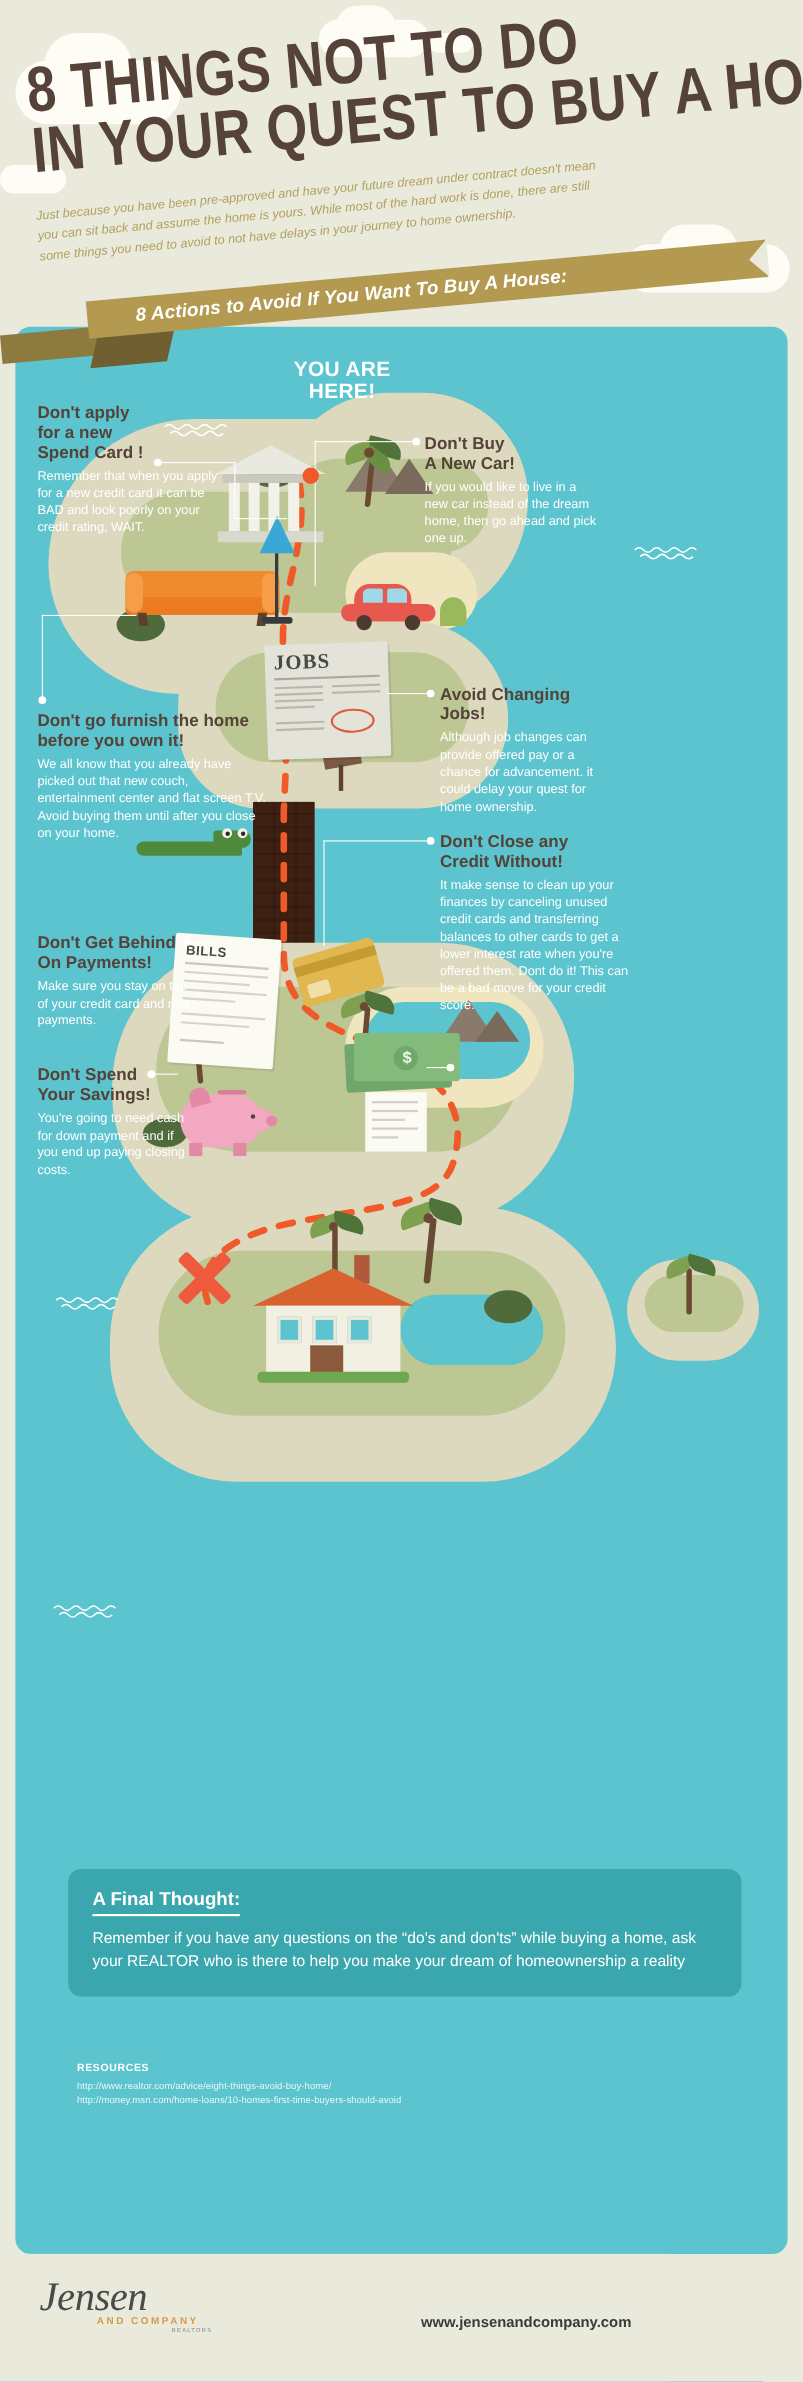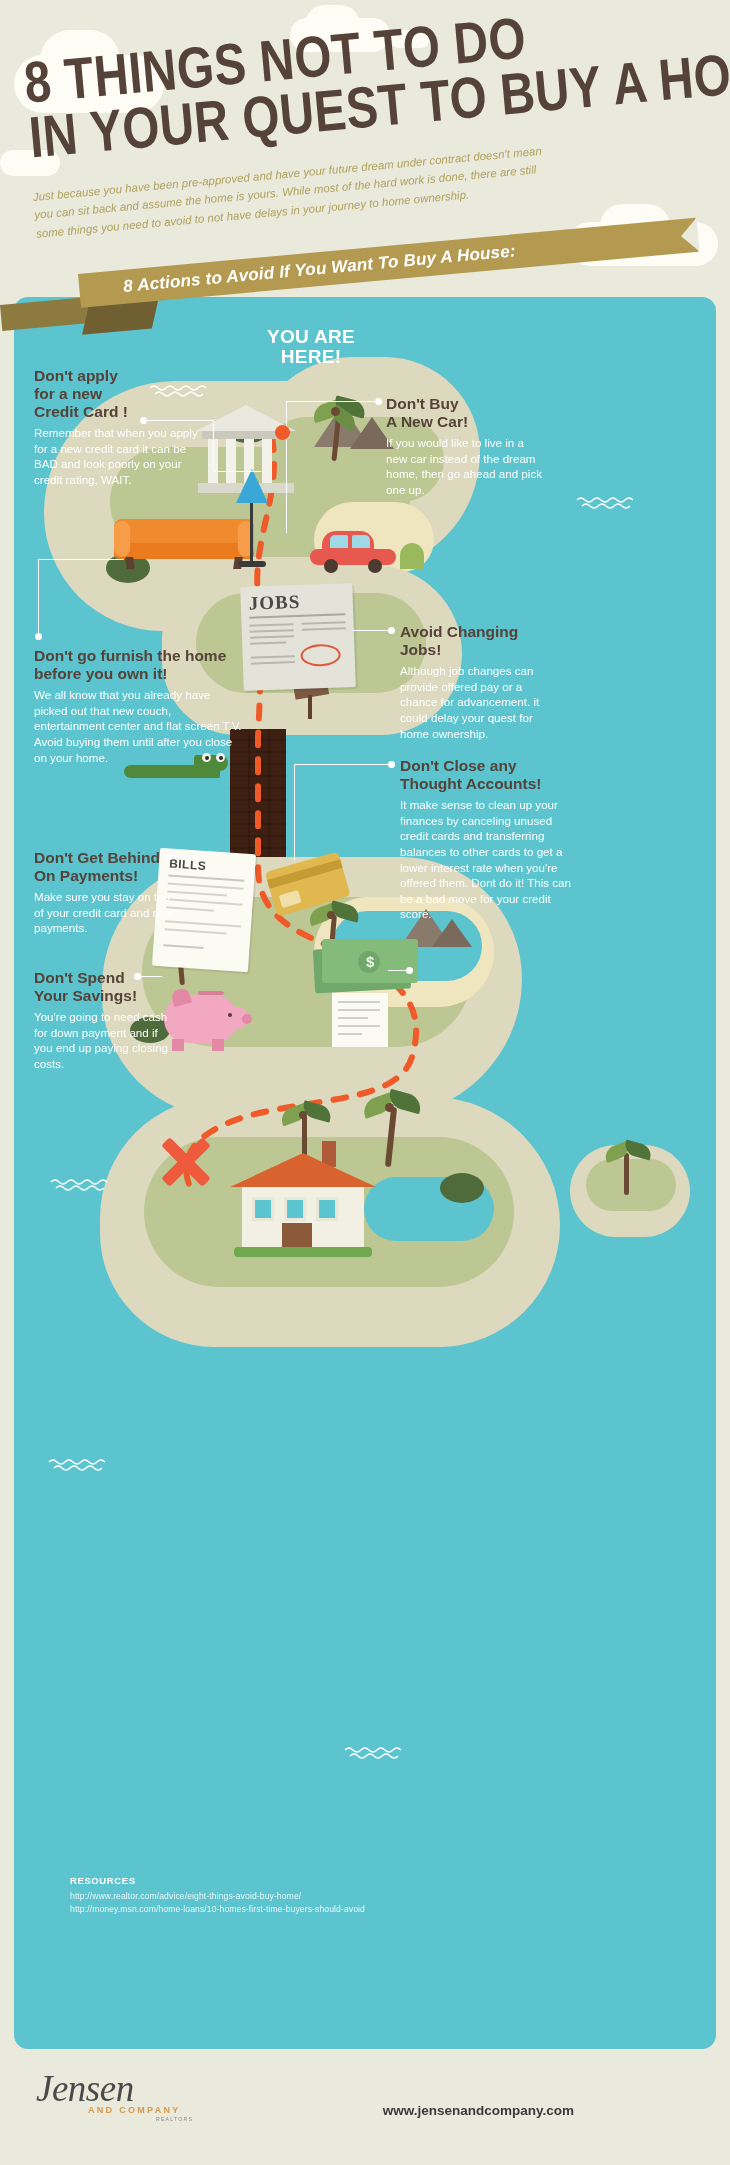--- a/index.html
+++ b/index.html
@@ -455,21 +455,21 @@
     <div style="position:absolute;left:82px;top:62px;width:22px;height:24px;background:#5bc4cf;border:3px solid #e9e7d8;"></div>
     <div style="position:absolute;left:48px;top:88px;width:30px;height:26px;background:#8a5a3a;"></div>
     <div style="position:absolute;left:0;top:112px;width:138px;height:10px;background:#6fa84f;border-radius:4px;"></div>
   </div>
   <div class="bush" style="left:426px;top:876px;width:44px;height:30px;background:#4f6b3c;"></div>
 
   <div class="callout left" style="left:20px; top:70px; width:172px;">
     <h3>
       <span>Don't apply</span><br>
       <span>for a new</span><br>
-      <span>Credit Card !</span>
+      <span>Spend Card !</span>
     </h3>
     <p>Remember that when you apply for a new credit card it can be BAD and look poorly on your credit rating, WAIT.</p>
   </div>
   <div class="dot" style="left:126px; top:120px;"></div>
   <div class="leader" style="left:132px; top:123px; width:68px; border-top:1.5px solid #fff;"></div>
   <div class="leader" style="left:199px; top:123px; height:52px; border-left:1.5px solid #fff;"></div>
   <div class="leader" style="left:199px; top:174px; width:48px; border-top:1.5px solid #fff;"></div>
 
   <div class="callout right" style="left:372px; top:98px; width:156px;">
     <h3>
@@ -499,21 +499,21 @@
       <span>Jobs!</span>
     </h3>
     <p>Although job changes can provide offered pay or a chance for advancement. it could delay your quest for home ownership.</p>
   </div>
   <div class="dot" style="left:374px; top:330px;"></div>
   <div class="leader" style="left:338px; top:333px; width:38px; border-top:1.5px solid #fff;"></div>
 
   <div class="callout right" style="left:386px; top:460px; width:172px;">
     <h3>
       <span>Don't Close any</span><br>
-      <span>Thought Accounts!</span>
+      <span>Credit Without!</span>
     </h3>
     <p>It make sense to clean up your finances by canceling unused credit cards and transferring balances to other cards to get a lower interest rate when you're offered them. Dont do it! This can be a bad move for your credit score.</p>
   </div>
   <div class="dot" style="left:374px; top:464px;"></div>
   <div class="leader" style="left:280px; top:467px; width:96px; border-top:1.5px solid #fff;"></div>
   <div class="leader" style="left:280px; top:467px; height:96px; border-left:1.5px solid #fff;"></div>
 
   <div class="callout left" style="left:20px; top:552px; width:148px;">
     <h3>
       <span>Don't Get Behind</span><br>
@@ -530,20 +530,24 @@
   <div class="callout left" style="left:20px; top:672px; width:136px;">
     <h3>
       <span>Don't Spend</span><br>
       <span>Your Savings!</span>
     </h3>
     <p>You're going to need cash for down payment and if you end up paying closing costs.</p>
   </div>
   <div class="dot" style="left:120px; top:676px;"></div>
   <div class="leader" style="left:126px; top:679px; width:22px; border-top:1.5px solid #fff;"></div>
 
+  <div id="final">
+    <h4>A Final Thought:</h4>
+    <p>Remember if you have any questions on the “do's and don'ts” while buying a home, ask your REALTOR who is there to help you make your dream of homeownership a reality</p>
+  </div>
 
   <div id="resources">
     <div class="res-title">RESOURCES</div>
     <span class="res-link">http://www.realtor.com/advice/eight-things-avoid-buy-home/</span>
     <span class="res-link">http://money.msn.com/home-loans/10-homes-first-time-buyers-should-avoid</span>
   </div>
 
 </div>
 
 <div id="footer">

